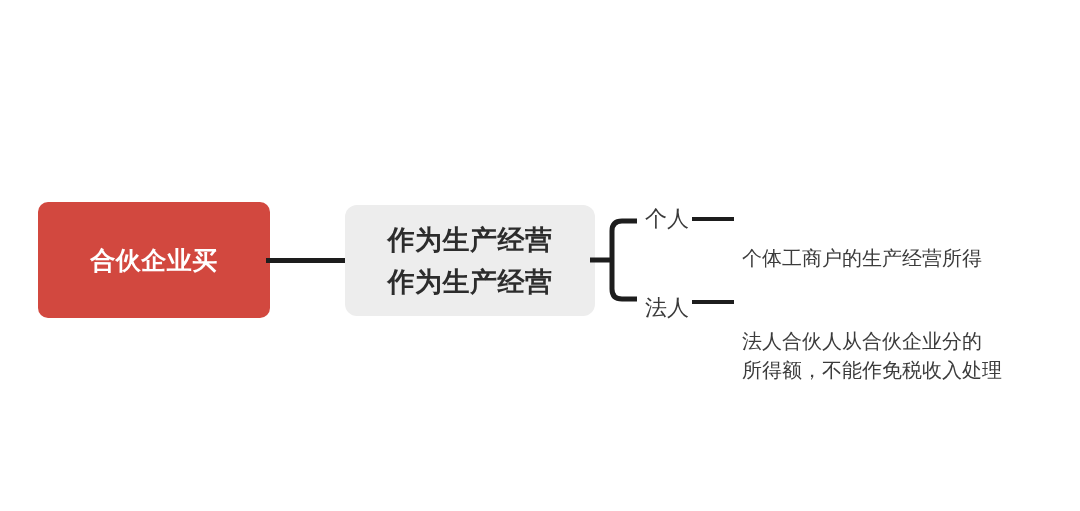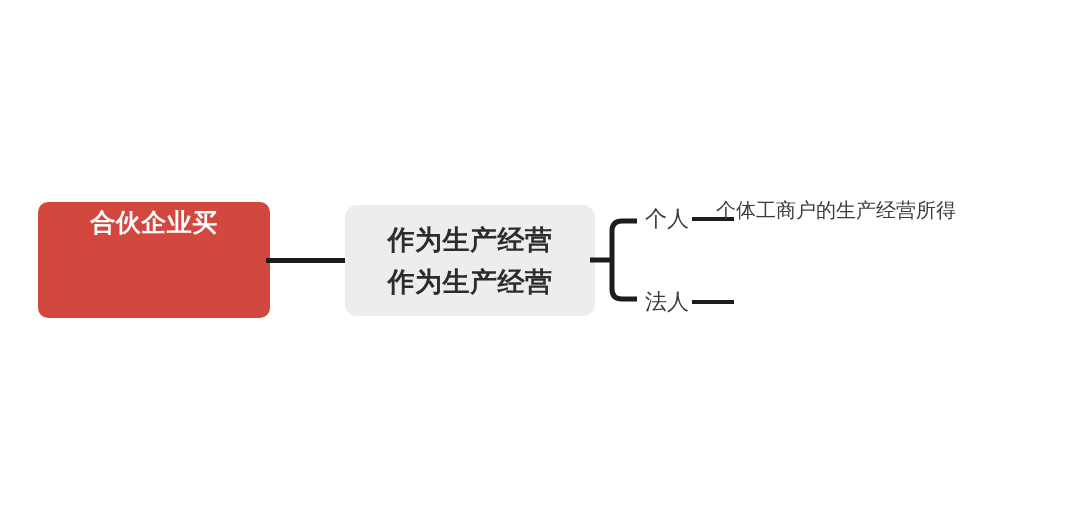--- a/index.html
+++ b/index.html
@@ -25,20 +25,21 @@
     position: absolute;
     left: 38px;
     top: 202px;
     width: 232px;
     height: 116px;
     background: #d2483f;
     border-radius: 10px;
     display: flex;
     flex-direction: column;
     align-items: center;
+    justify-content: center;
     box-sizing: border-box;
   }
   .root-line {
     color: #ffffff;
     font-size: 25px;
     font-weight: bold;
     line-height: 40px;
     letter-spacing: 0.5px;
     white-space: nowrap;
   }
@@ -89,37 +90,38 @@
   
   .sub-label {
     position: absolute;
     color: #3a3a3a;
     font-size: 22px;
     font-weight: normal;
     line-height: 22px;
     white-space: nowrap;
   }
   .sub-label-top    { left: 645px; top: 208px; }
-  .sub-label-bottom { left: 645px; top: 291px; }
+  .sub-label-bottom { left: 645px; top: 297px; }
 
   
   .leaf-dash {
     position: absolute;
     width: 42px;
     height: 4px;
     background: #1d1d1d;
   }
   .leaf-dash-top    { left: 692px; top: 217px; }
   .leaf-dash-bottom { left: 692px; top: 300px; }
 
   
   .leaf-text {
     position: absolute;
-    left: 716px;
+    left: 742px;
     width: 300px;
+    margin-top: 48px;
   }
   .leaf-text-top    { top: 196px; }
   .leaf-text-bottom { top: 279px; }
   .leaf-line {
     color: #3c3c3c;
     font-size: 20px;
     font-weight: normal;
     line-height: 29px;
     white-space: nowrap;
   }
@@ -146,14 +148,18 @@
   </svg>
 
   <div class="sub-label sub-label-top">个人</div>
   <div class="leaf-dash leaf-dash-top"></div>
   <div class="leaf-text leaf-text-top">
     <div class="leaf-line">个体工商户的生产经营所得</div>
   </div>
 
   <div class="sub-label sub-label-bottom">法人</div>
   <div class="leaf-dash leaf-dash-bottom"></div>
+  <div class="leaf-text leaf-text-bottom">
+    <div class="leaf-line">法人合伙人从合伙企业分的</div>
+    <div class="leaf-line">所得额，不能作免税收入处理</div>
+  </div>
 
 </div>
 
 </body></html>

